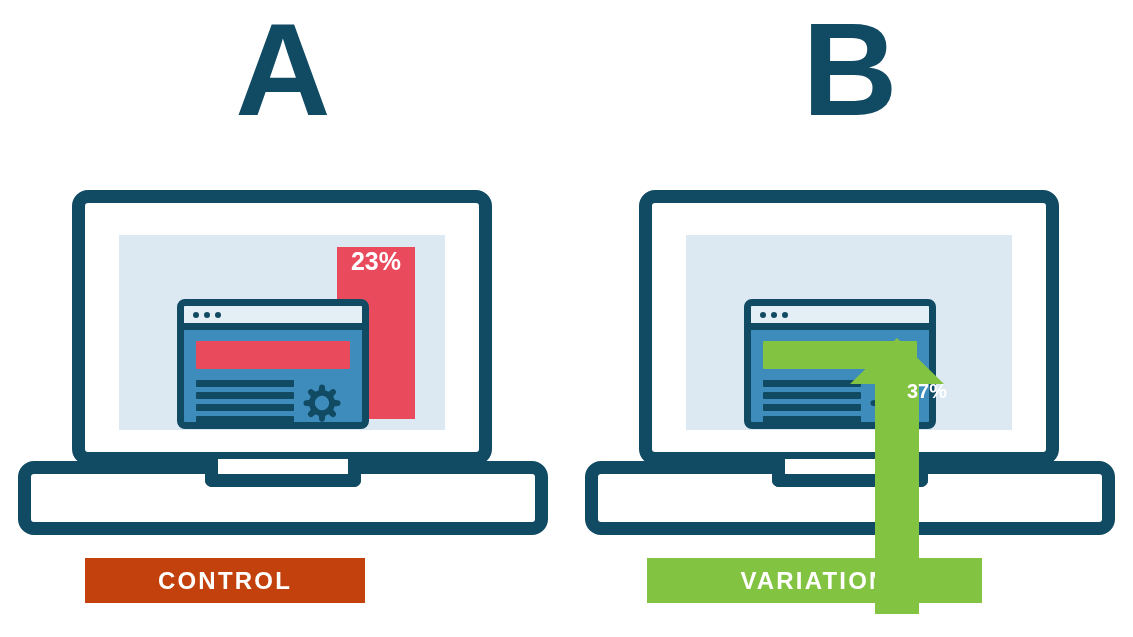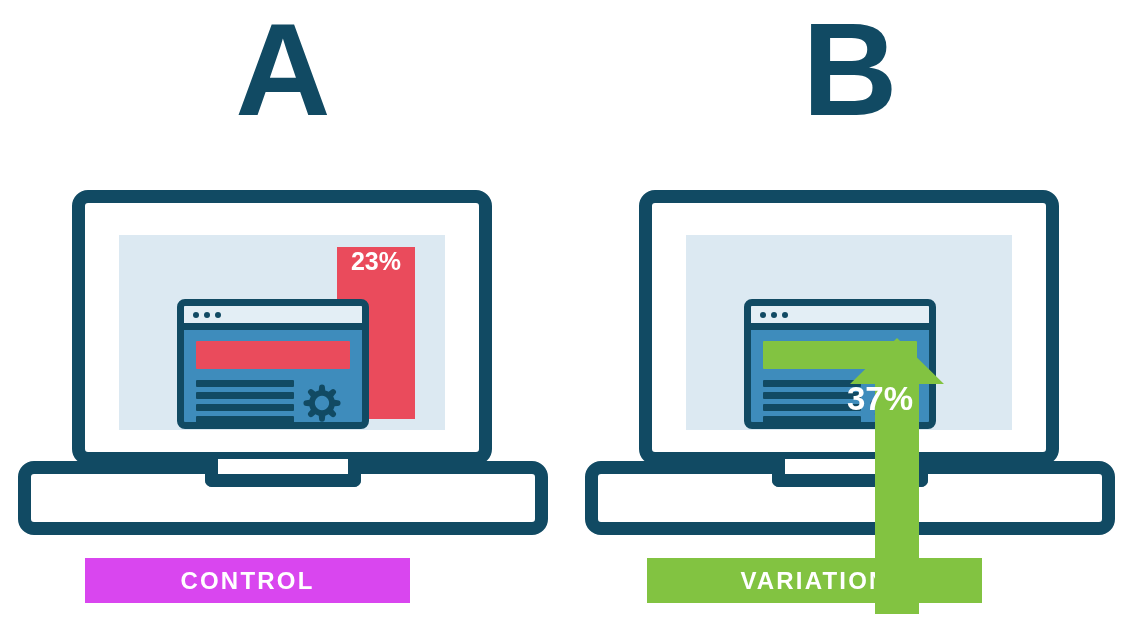--- a/index.html
+++ b/index.html
@@ -211,45 +211,45 @@
     height: 278px;
     z-index: 5;
     pointer-events: none;
   }
   .green-arrow svg { display: block; width: 100%; height: 100%; }
   .arrow-label {
     position: absolute;
     left: 262px;
     top: 190px;
     width: 100px;
-    text-align: left;
+    text-align: right;
     color: #ffffff;
-    font-size: 33px;
+    font-size: 20px;
     font-weight: bold;
     z-index: 6;
     letter-spacing: 0px;
   }
 
   
   .label-bar {
     position: absolute;
     top: 558px;
     height: 45px;
     display: flex;
     align-items: center;
     justify-content: center;
     color: #ffffff;
     font-size: 24px;
     font-weight: bold;
     letter-spacing: 2.2px;
   }
   .variant.a .label-bar {
     left: 85px;
-    width: 325px;
-    background: #d946ef;
+    width: 280px;
+    background: #c2410c;
   }
   .variant.b .label-bar {
     left: 80px;
     width: 335px;
     background: #82C341;
   }
 </style>
 </head>
 <body>
 

